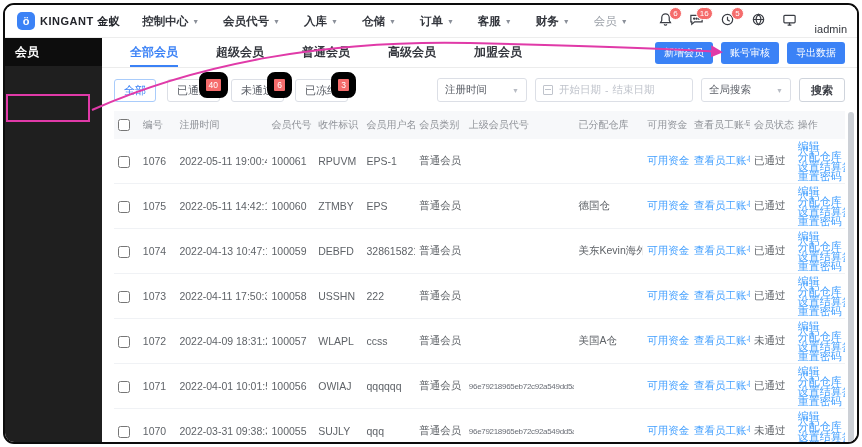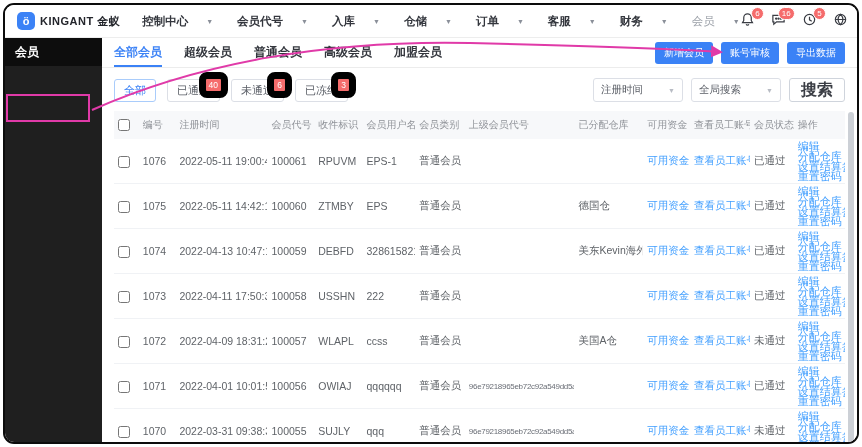--- a/index.html
+++ b/index.html
@@ -10,62 +10,62 @@
   body{font-family:"Liberation Sans","DejaVu Sans",sans-serif;width:862px;height:447px;overflow:hidden;}
   .stage{position:relative;width:862px;height:447px;background:#fff;}
   .frame{position:absolute;left:3px;top:3px;width:856px;height:441px;border:2px solid #0c0c0c;border-radius:11px;overflow:hidden;background:#fff;}
 
   
   .navbar{height:33px;display:flex;align-items:center;padding:0 10px 0 12px;border-bottom:1px solid #ededed;background:#fff;}
   .logo{display:flex;align-items:center;gap:5px;flex:0 0 auto;}
   .logo-icon{width:18px;height:18px;border-radius:5px;background:var(--accent);color:#fff;font-size:11px;font-weight:bold;display:flex;align-items:center;justify-content:center;line-height:1;}
   .logo-text{font-size:11px;font-weight:bold;color:#23252b;letter-spacing:.5px;white-space:nowrap;}
   .nav-menu{display:flex;align-items:center;gap:24px;margin-left:22px;}
-  .nav-item{font-size:11.5px;font-weight:bold;color:#33363d;white-space:nowrap;cursor:pointer;display:flex;align-items:center;gap:18px;}
+  .nav-item{font-size:11.5px;font-weight:bold;color:#33363d;white-space:nowrap;cursor:pointer;display:flex;align-items:center;gap:4px;}
   .nav-item .caret{font-size:7px;color:#8a8f99;}
   .nav-item.muted{color:#9ba0a8;font-weight:normal;}
   .nav-right{margin-left:auto;display:flex;align-items:flex-start;gap:15px;padding-top:7px;height:33px;}
   .nav-ico{position:relative;width:16px;height:16px;color:#3a3d44;cursor:pointer;}
   .nav-ico svg{width:15px;height:15px;display:block;}
   .nbadge{position:absolute;top:-5px;right:-8px;background:var(--badge-red);color:#fff;font-size:8px;line-height:11px;min-width:11px;text-align:center;border-radius:7px;padding:0 3px;border:1px solid #fff;}
   .nbadge:empty{display:none;}
   .username{font-size:11px;color:#33363d;align-self:flex-end;padding-bottom:3px;margin-left:2px;}
 
   
   .body-row{display:flex;height:404px;}
   .sidebar{width:97px;background:var(--sidebar-bg);flex:0 0 auto;}
   .side-header{height:28px;line-height:28px;background:#0d0d0d;color:#fff;font-size:12px;font-weight:bold;padding-left:10px;}
   .side-item{padding:9px 10px;font-size:11.5px;color:#c3c5c9;cursor:pointer;}
   .side-items{padding-top:6px;}
   .side-item.active{color:#fff;}
 
   .main{flex:1;position:relative;background:#fff;min-width:0;}
   .tabs-row{height:30px;display:flex;align-items:stretch;border-bottom:1px solid #ececec;padding:0 12px;}
   .tabs{display:flex;gap:22px;}
-  .tab{font-size:12px;font-weight:bold;color:#33363d;line-height:28px;cursor:pointer;border-bottom:2px solid transparent;white-space:nowrap;}
+  .tab{font-size:12px;font-weight:bold;color:#33363d;line-height:28px;cursor:pointer;border-bottom:2px solid transparent;white-space:nowrap;margin-left:16px;}
   .tab.active{color:var(--accent);border-bottom-color:var(--accent);}
   .actions{margin-left:auto;display:flex;align-items:center;gap:8px;}
   .action-btn{background:var(--accent);color:#fff;border:none;border-radius:3px;font-size:10px;padding:4px 9px;cursor:pointer;white-space:nowrap;font-family:inherit;text-align:right;}
 
   .filter-row{display:flex;align-items:center;padding:10px 12px 9px;}
   .status-filters{display:flex;gap:11px;}
   .filter-btn{position:relative;background:#fff;border:1px solid #dcdfe6;border-radius:3px;font-size:11px;color:#5a5e66;padding:3px 9px;cursor:pointer;font-family:inherit;white-space:nowrap;}
   .filter-btn.active{color:var(--accent);border-color:#a9ccfb;}
   .fbadge{position:absolute;top:-8px;right:-9px;background:var(--badge-red);color:#fff;font-size:8.5px;line-height:12px;min-width:12px;text-align:center;border-radius:8px;padding:0 3px;border:7px solid #000000;}
   .fbadge:empty{display:none;}
   .search-controls{margin-left:auto;display:flex;align-items:center;gap:8px;}
   .ctl{height:24px;border:1px solid #dcdfe6;border-radius:3px;display:flex;align-items:center;padding:0 7px;font-size:10.5px;color:#5a5e66;background:#fff;}
   .ctl .caret{font-size:7px;color:#b8bcc4;margin-left:auto;}
   .sel{width:90px;cursor:pointer;gap:6px;}
   .date-range{width:158px;gap:4px;color:#c0c4cc;}
   .cal-icon{width:10px;height:10px;border:1px solid #c0c4cc;border-radius:1px;position:relative;flex:0 0 auto;margin-right:2px;}
   .cal-icon::after{content:"";position:absolute;left:1px;right:1px;top:2.5px;border-top:1px solid #c0c4cc;}
   .kw-input{width:84px;border:1px solid #dcdfe6;border-radius:3px;height:24px;font-size:10.5px;padding:0 7px;color:#5a5e66;font-family:inherit;outline:none;}
   .kw-input::placeholder{color:#c0c4cc;}
-  .search-btn{height:24px;background:#fff;border:1px solid #cfd4dc;border-radius:3px;font-size:16px;font-weight:bold;color:#3a3d44;padding:0 11px;cursor:pointer;font-family:inherit;}
+  .search-btn{height:24px;background:#fff;border:1px solid #cfd4dc;border-radius:3px;font-size:11px;font-weight:bold;color:#3a3d44;padding:0 11px;cursor:pointer;font-family:inherit;}
 
   
   table{width:calc(100% - 24px);margin:0 12px;border-collapse:collapse;table-layout:fixed;}
   thead th{background:#f7f8fa;color:#909399;font-size:10px;font-weight:normal;text-align:left;padding:7px 4px;white-space:nowrap;overflow:hidden;}
   tbody td{font-size:10.5px;color:#5f6368;padding:0 4px;height:39px;border-bottom:1px solid #f0f2f5;white-space:nowrap;overflow:hidden;}
   td.hash{font-size:8px;letter-spacing:-.3px;color:#6a6e76;}
   .lnk{color:var(--link);cursor:pointer;text-decoration:none;}
   td.ops{font-size:11px;line-height:10px;padding-top:2px;padding-bottom:2px;}
   td.ops .lnk{display:block;}
   input[type=checkbox]{width:12px;height:12px;margin:0;vertical-align:middle;}
@@ -219,20 +219,26 @@
 
               <button class="filter-btn">
                 <span>已冻结</span>
                 <span class="fbadge">3</span>
               </button>
             </div>
           <div class="search-controls">
             <div class="ctl sel">
               <span>注册时间</span>
               <span class="caret">▼</span>
+            </div>
+            <div class="ctl date-range">
+              <span class="cal-icon"></span>
+              <span>开始日期</span>
+              <span>-</span>
+              <span>结束日期</span>
             </div>
             <div class="ctl sel">
               <span>全局搜索</span>
               <span class="caret">▼</span>
             </div>
             <button class="search-btn">搜索</button>
           </div>
         </div>
 
         <table>

